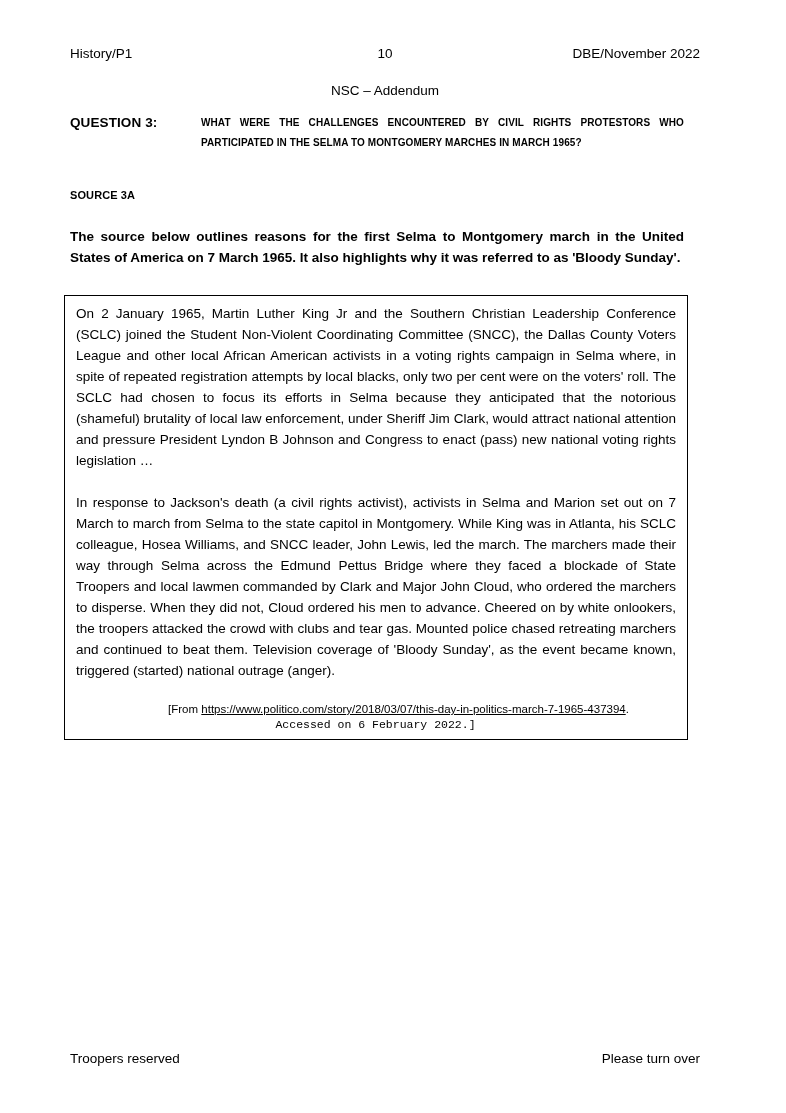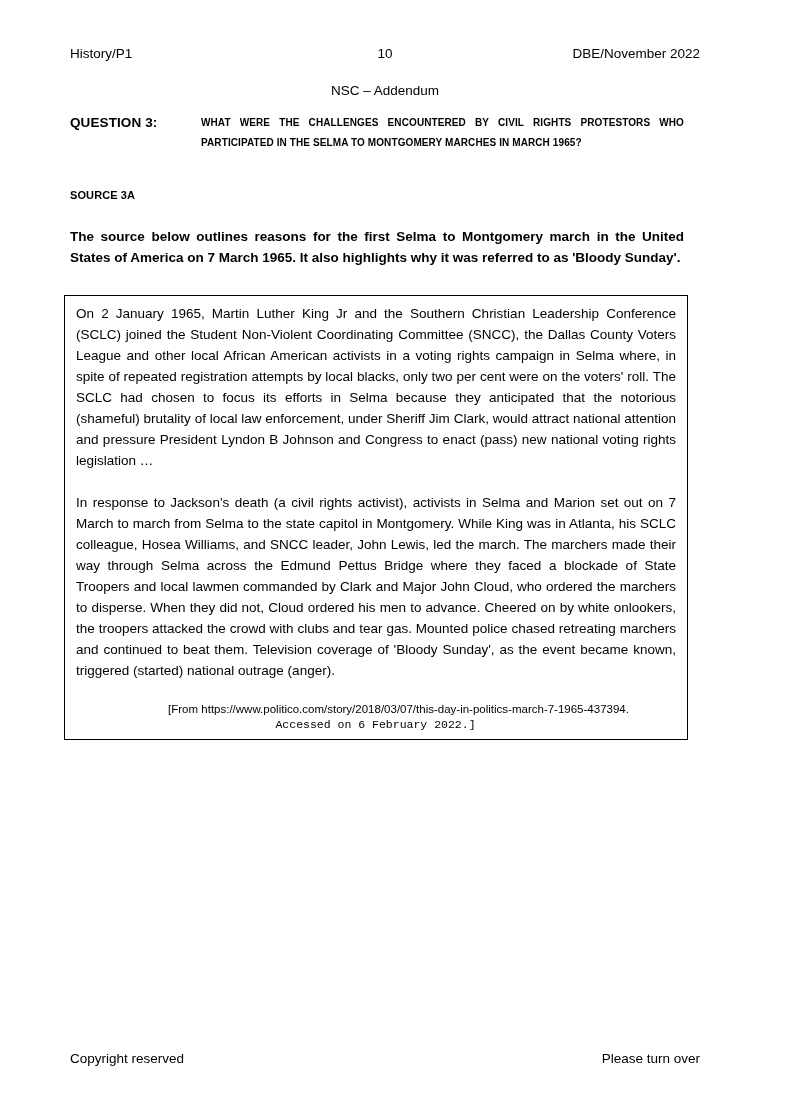--- a/index.html
+++ b/index.html
@@ -141,20 +141,21 @@
     display: block;
     text-align: center;
     padding-left: 46px;
   }
   .source-citation .cite-line2 {
     display: block;
     text-align: center;
     font-family: Liberation Mono, monospace;
   }
   .cite-url {
+    text-decoration: underline;
   }
 
   
   .doc-footer {
     position: absolute;
     left: 70px;
     top: 1050px;
     width: 630px;
     height: 18px;
     font-size: 13.5px;
@@ -199,17 +200,17 @@
   <div class="source-box">
     <p>On 2 January 1965, Martin Luther King Jr and the Southern Christian Leadership Conference (SCLC) joined the Student Non-Violent Coordinating Committee (SNCC), the Dallas County Voters League and other local African American activists in a voting rights campaign in Selma where, in spite of repeated registration attempts by local blacks, only two per cent were on the voters' roll. The SCLC had chosen to focus its efforts in Selma because they anticipated that the notorious (shameful) brutality of local law enforcement, under Sheriff Jim Clark, would attract national attention and pressure President Lyndon B Johnson and Congress to enact (pass) new national voting rights legislation …</p>
     <p class="para-gap">In response to Jackson's death (a civil rights activist), activists in Selma and Marion set out on 7 March to march from Selma to the state capitol in Montgomery. While King was in Atlanta, his SCLC colleague, Hosea Williams, and SNCC leader, John Lewis, led the march. The marchers made their way through Selma across the Edmund Pettus Bridge where they faced a blockade of State Troopers and local lawmen commanded by Clark and Major John Cloud, who ordered the marchers to disperse. When they did not, Cloud ordered his men to advance. Cheered on by white onlookers, the troopers attacked the crowd with clubs and tear gas. Mounted police chased retreating marchers and continued to beat them. Television coverage of 'Bloody Sunday', as the event became known, triggered (started) national outrage (anger).</p>
     <div class="source-citation">
       <span class="cite-line1"><span>[From </span><span class="cite-url">https://www.politico.com/story/2018/03/07/this-day-in-politics-march-7-1965-437394</span><span>.</span></span>
       <span class="cite-line2">Accessed on 6 February 2022.]</span>
     </div>
   </div>
 
   <div class="doc-footer">
-    <span class="ftr-left">Copyright reserved</span>
+    <span class="ftr-left">Troopers reserved</span>
     <span class="ftr-right">Please turn over</span>
   </div>
 
 </div>
 
 </body></html>

